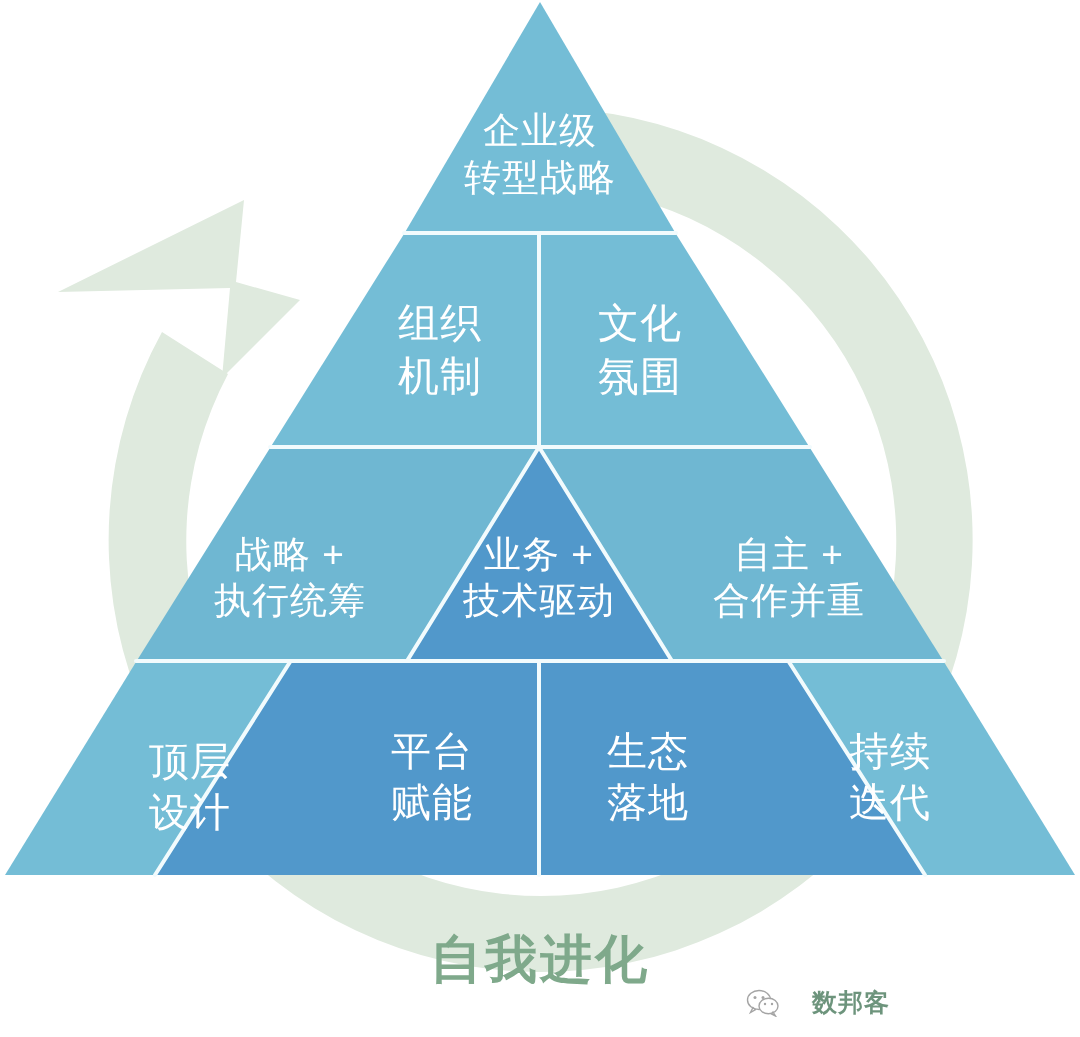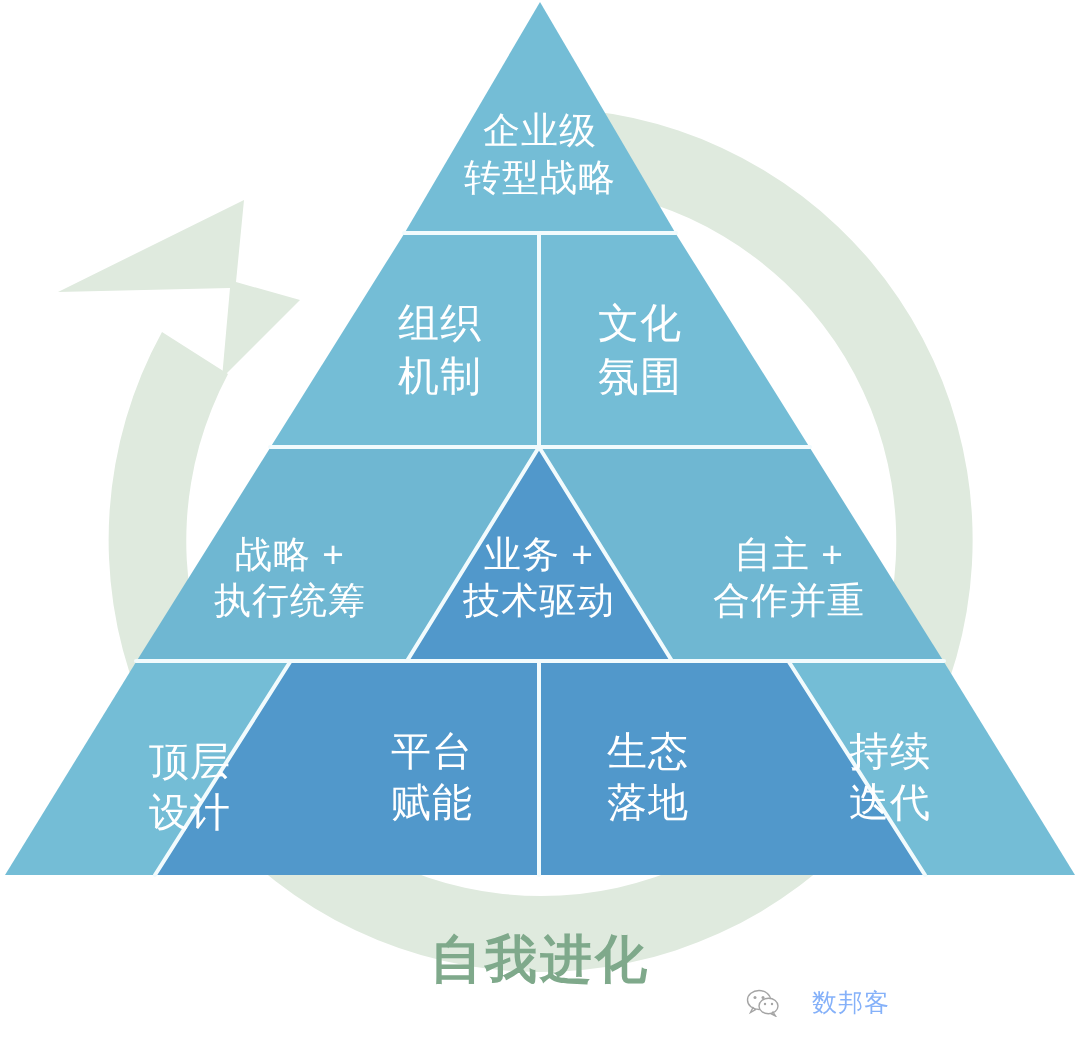--- a/index.html
+++ b/index.html
@@ -60,22 +60,22 @@
     right: 14px;
     bottom: 18px;
     display: flex;
     align-items: center;
     gap: 8px;
     opacity: 0.62;
   }
   .watermark .wm-text {
     font-family: "Liberation Sans", "DejaVu Sans", sans-serif;
     font-size: 25px;
-    color: #3b82f6;
-    font-weight: 400;
+    color: #14532d;
+    font-weight: 700;
     letter-spacing: 1px;
     margin-left: 24px;
   }
   .wm-icon { display: block; }
 </style>
 </head>
 <body>
 
 <div id="stage">
 

